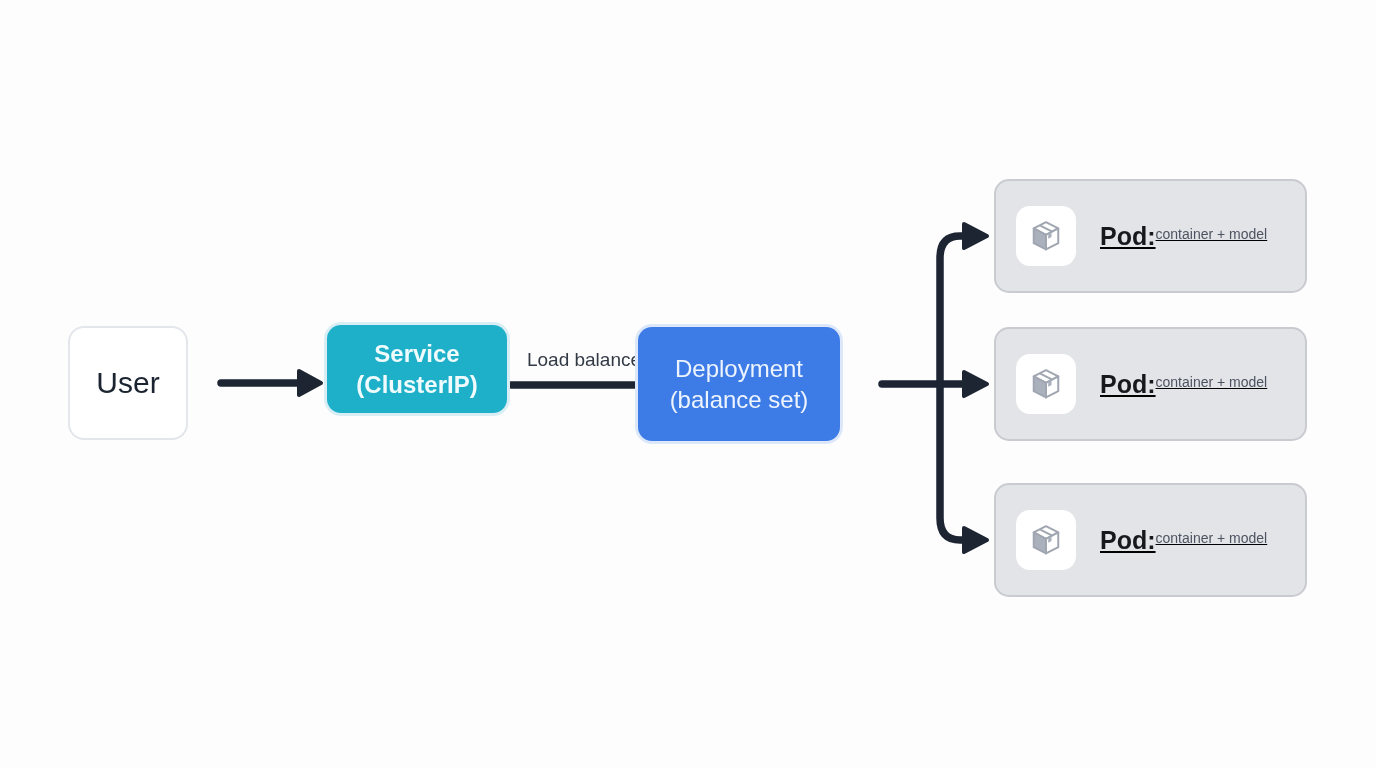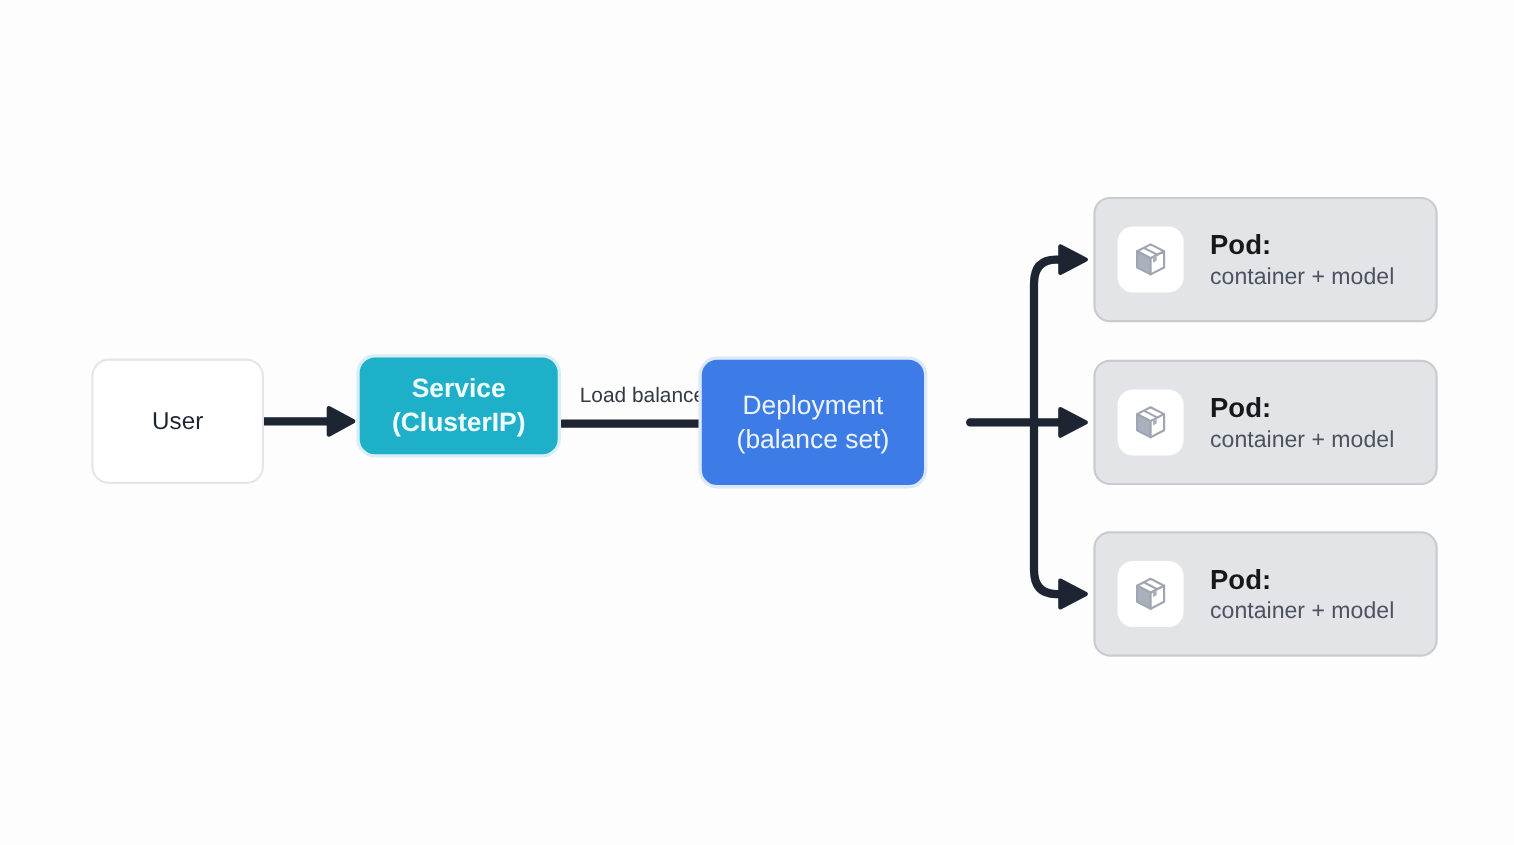--- a/index.html
+++ b/index.html
@@ -23,28 +23,27 @@
     position: absolute;
     display: flex;
     flex-direction: column;
     align-items: center;
     justify-content: center;
     text-align: center;
     box-sizing: border-box;
   }
   .node-user {
     left: 68px; top: 326px;
-    width: 157px; height: 114px;
+    width: 120px; height: 114px;
     background: var(--user-bg);
     border: 2px solid var(--user-border);
     border-radius: 16px;
     color: var(--user-text);
-    font-size: 22px;
-    font-weight: 400;
-    margin-left: 15px;
+    font-size: 30px;
+    font-weight: 400;
   }
   .node-service {
     left: 327px; top: 325px;
     width: 180px; height: 88px;
     background: var(--service-bg);
     border-radius: 14px;
     box-shadow: 0 0 0 3px var(--service-halo);
     color: var(--service-text);
     font-size: 24px;
     line-height: 31px;
@@ -104,29 +103,29 @@
   .pod-3 { top: 483px; }
   .pod-icon-tile {
     width: 60px; height: 60px;
     background: #ffffff;
     border-radius: 14px;
     display: flex;
     align-items: center;
     justify-content: center;
     flex: 0 0 auto;
   }
-  .pod-text { display: flex; flex-direction: column; }
+  .pod-text { display: flex; flex-direction: row; text-decoration: underline; }
   .pod-title {
     font-size: 25px;
     font-weight: 600;
     color: var(--pod-title);
     line-height: 30px;
   }
   .pod-subtitle {
-    font-size: 21px;
+    font-size: 14px;
     font-weight: 400;
     color: var(--pod-subtitle);
     line-height: 27px;
   }
   .arrow-line {
     fill: none;
     stroke: var(--arrow);
     stroke-width: 7.5;
     stroke-linecap: round;
     stroke-linejoin: round;

